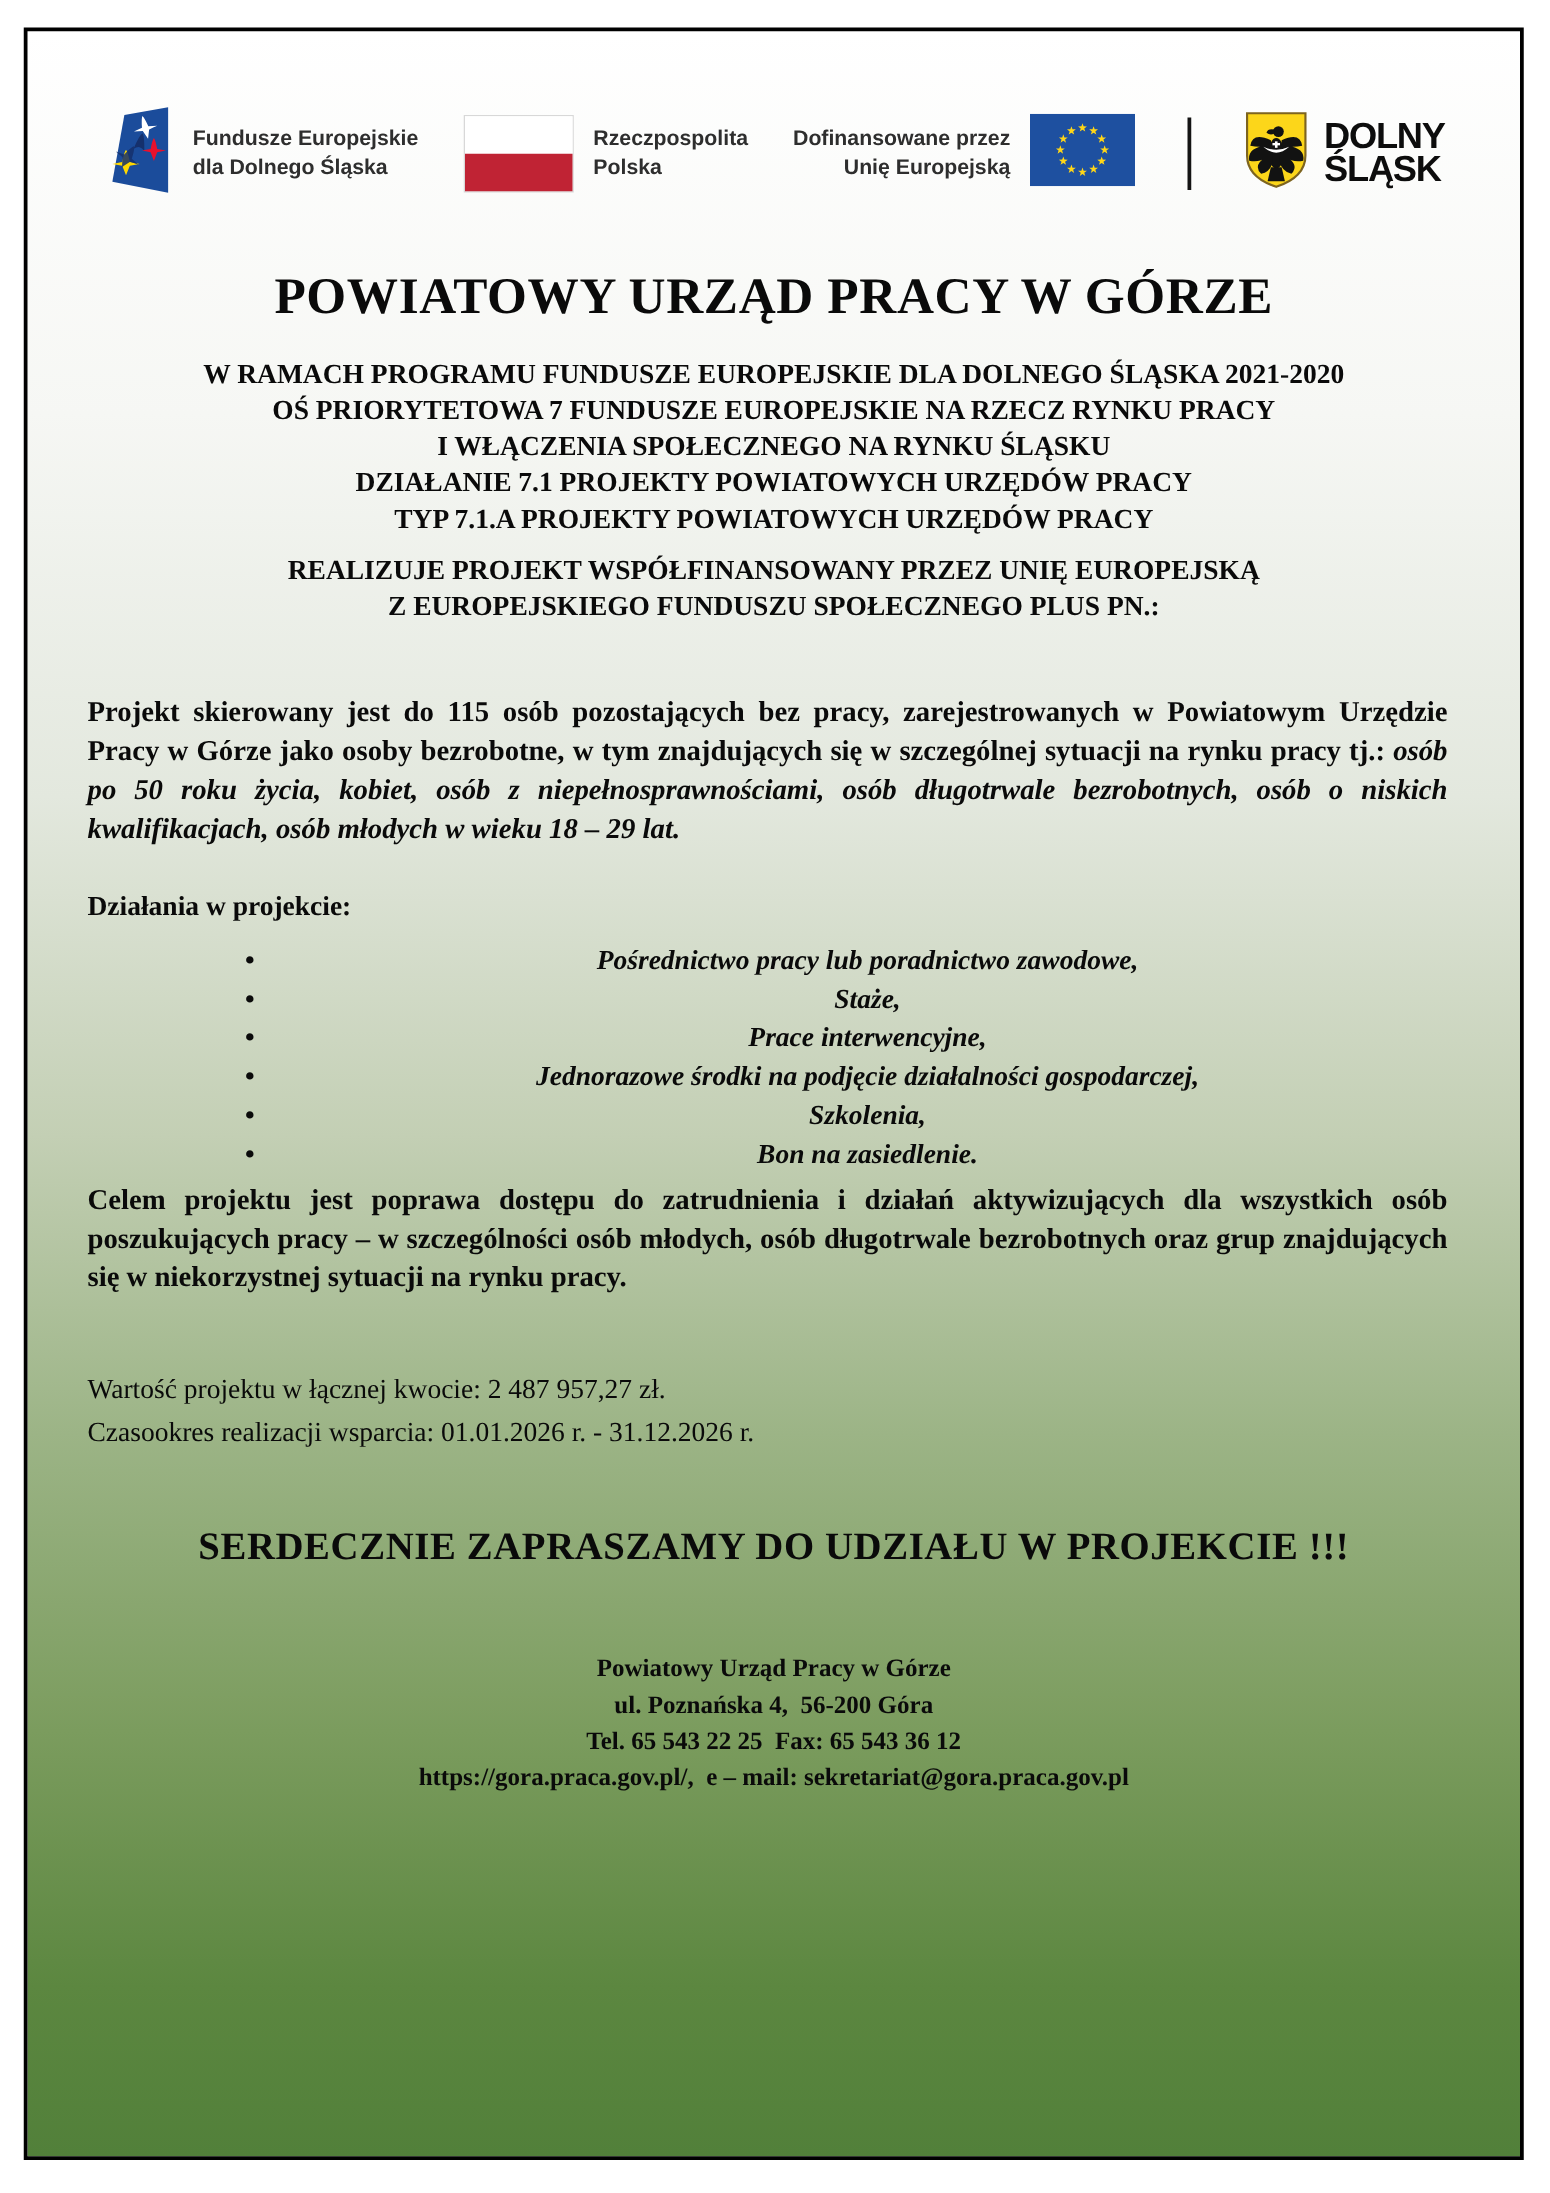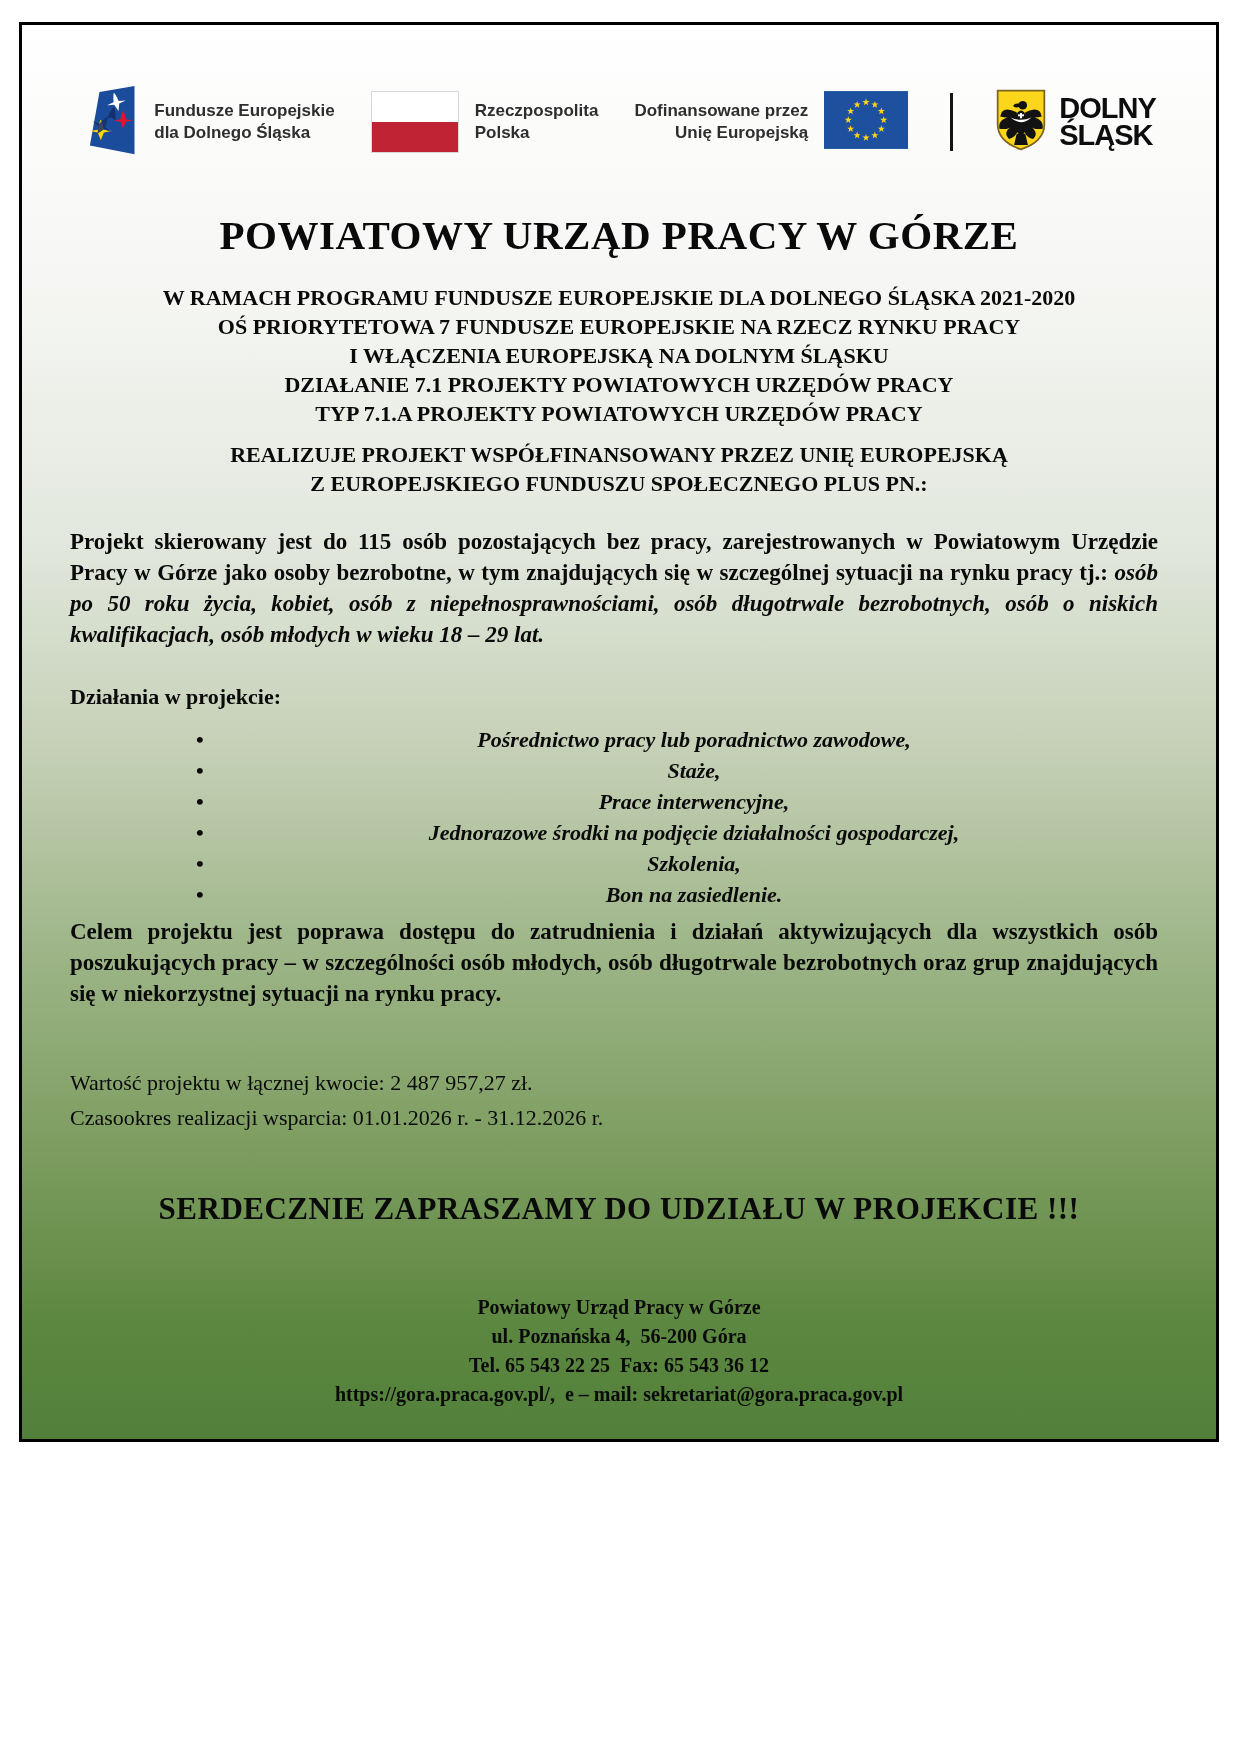--- a/index.html
+++ b/index.html
@@ -1,21 +1,21 @@
 <!DOCTYPE html>
 <html lang="pl"><head>
 <meta charset="utf-8">
 <style>
   html,body{margin:0;padding:0;}
   .page{
     width:1240px;height:1754px;background:#ffffff;position:relative;
     font-family:"Liberation Serif", serif;color:#0a0a0a;
   }
   .frame{
-    position:absolute;left:19px;top:22px;width:1200px;height:1420px;
+    position:absolute;left:19px;top:22px;width:1200px;height:1706px;
     border:3px solid #000;box-sizing:border-box;overflow:hidden;
     background:linear-gradient(to bottom,
       #ffffff 0%, #f6f7f4 18%, #e3e8de 36%, #c3cfb4 52%,
       #9cb486 66%, #7b9c5e 80%, #5c8740 92%, #52803а 100%);
     background:linear-gradient(to bottom,
       #ffffff 0%, #f6f7f4 18%, #e3e8de 36%, #c3cfb4 52%,
       #9cb486 66%, #7b9c5e 80%, #5c8740 92%, #52803a 100%);
   }
   
   .header{
@@ -31,21 +31,21 @@
   .vdivider{width:3px;height:58px;background:#141414;margin:0 6px;}
   .ds-group{display:flex;align-items:center;gap:12px;}
   .ds-text{font-weight:bold;font-size:29px;line-height:.92;letter-spacing:-1px;color:#0d0d0d;}
   
   .h1{margin-top:50px;text-align:center;font-weight:bold;font-size:41px;letter-spacing:.5px;}
   .program{margin-top:24px;text-align:center;font-weight:bold;font-size:22px;line-height:29px;}
   .cofinance{margin-top:12px;text-align:center;font-weight:bold;font-size:22px;line-height:29px;}
   .big-title{margin-top:88px;text-align:center;font-weight:bold;font-size:46px;line-height:53px;letter-spacing:.5px;}
   
   .bodyblock{padding:0 58px 0 48px;}
-  .intro{margin-top:28px;font-size:23px;line-height:31px;font-weight:bold;text-align:justify;}
+  .intro{margin-top:55px;font-size:23px;line-height:31px;font-weight:bold;text-align:justify;}
   .intro .it{font-style:italic;}
   .act-heading{margin-top:34px;font-size:22px;font-weight:bold;}
   ul.acts{margin:14px 0 0 0;padding:0;list-style:none;text-align:center;}
   ul.acts li{
     margin-left:126px;font-size:22px;font-weight:bold;font-style:italic;
     line-height:31px;position:relative;padding-left:34px;
   }
   ul.acts li::before{content:"•";position:absolute;left:0;top:0;font-style:normal;font-size:22px;}
   .goal{margin-top:6px;font-size:23px;line-height:31px;font-weight:bold;text-align:justify;}
   .figures{margin-top:56px;font-size:22px;font-weight:normal;line-height:35px;}
@@ -140,21 +140,21 @@
           <div>ŚLĄSK</div>
         </div>
       </div>
     </div>
 
     <div class="h1">POWIATOWY URZĄD PRACY W GÓRZE</div>
 
     <div class="program">
       <div>W RAMACH PROGRAMU FUNDUSZE EUROPEJSKIE DLA DOLNEGO ŚLĄSKA 2021-2020</div>
       <div>OŚ PRIORYTETOWA 7 FUNDUSZE EUROPEJSKIE NA RZECZ RYNKU PRACY</div>
-      <div>I WŁĄCZENIA EUROPEJSKĄ NA DOLNYM ŚLĄSKU</div>
+      <div>I WŁĄCZENIA SPOŁECZNEGO NA RYNKU ŚLĄSKU</div>
       <div>DZIAŁANIE 7.1 PROJEKTY POWIATOWYCH URZĘDÓW PRACY</div>
       <div>TYP 7.1.A PROJEKTY POWIATOWYCH URZĘDÓW PRACY</div>
     </div>
 
     <div class="cofinance">
       <div>REALIZUJE PROJEKT WSPÓŁFINANSOWANY PRZEZ UNIĘ EUROPEJSKĄ</div>
       <div>Z EUROPEJSKIEGO FUNDUSZU SPOŁECZNEGO PLUS PN.:</div>
     </div>
 
 

